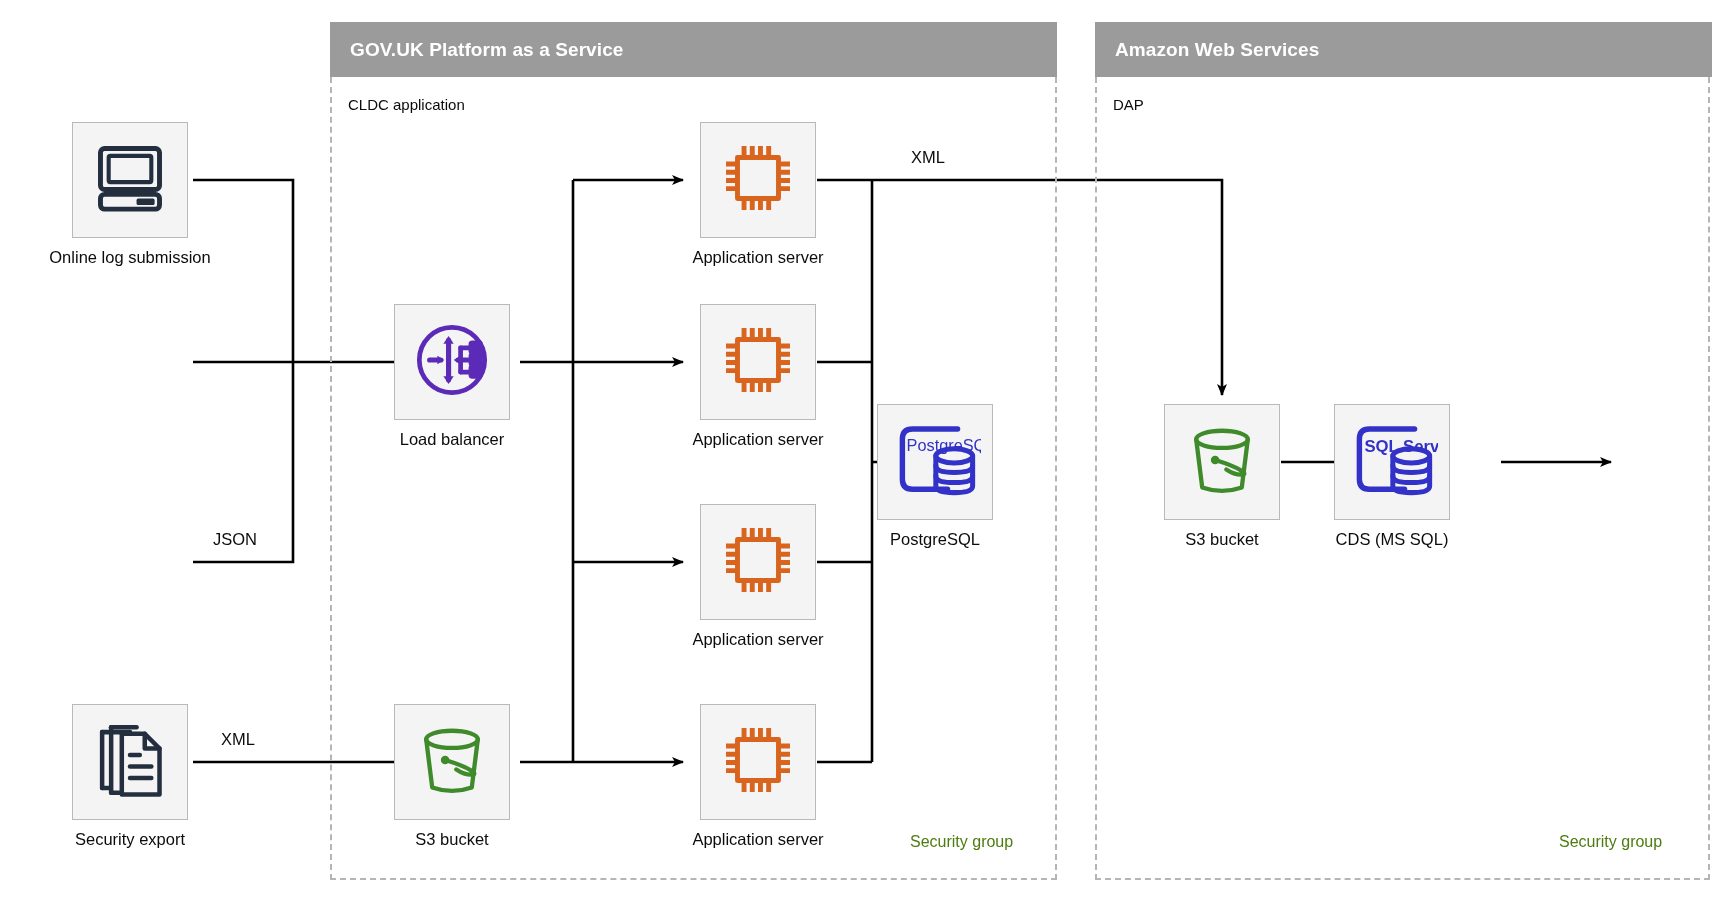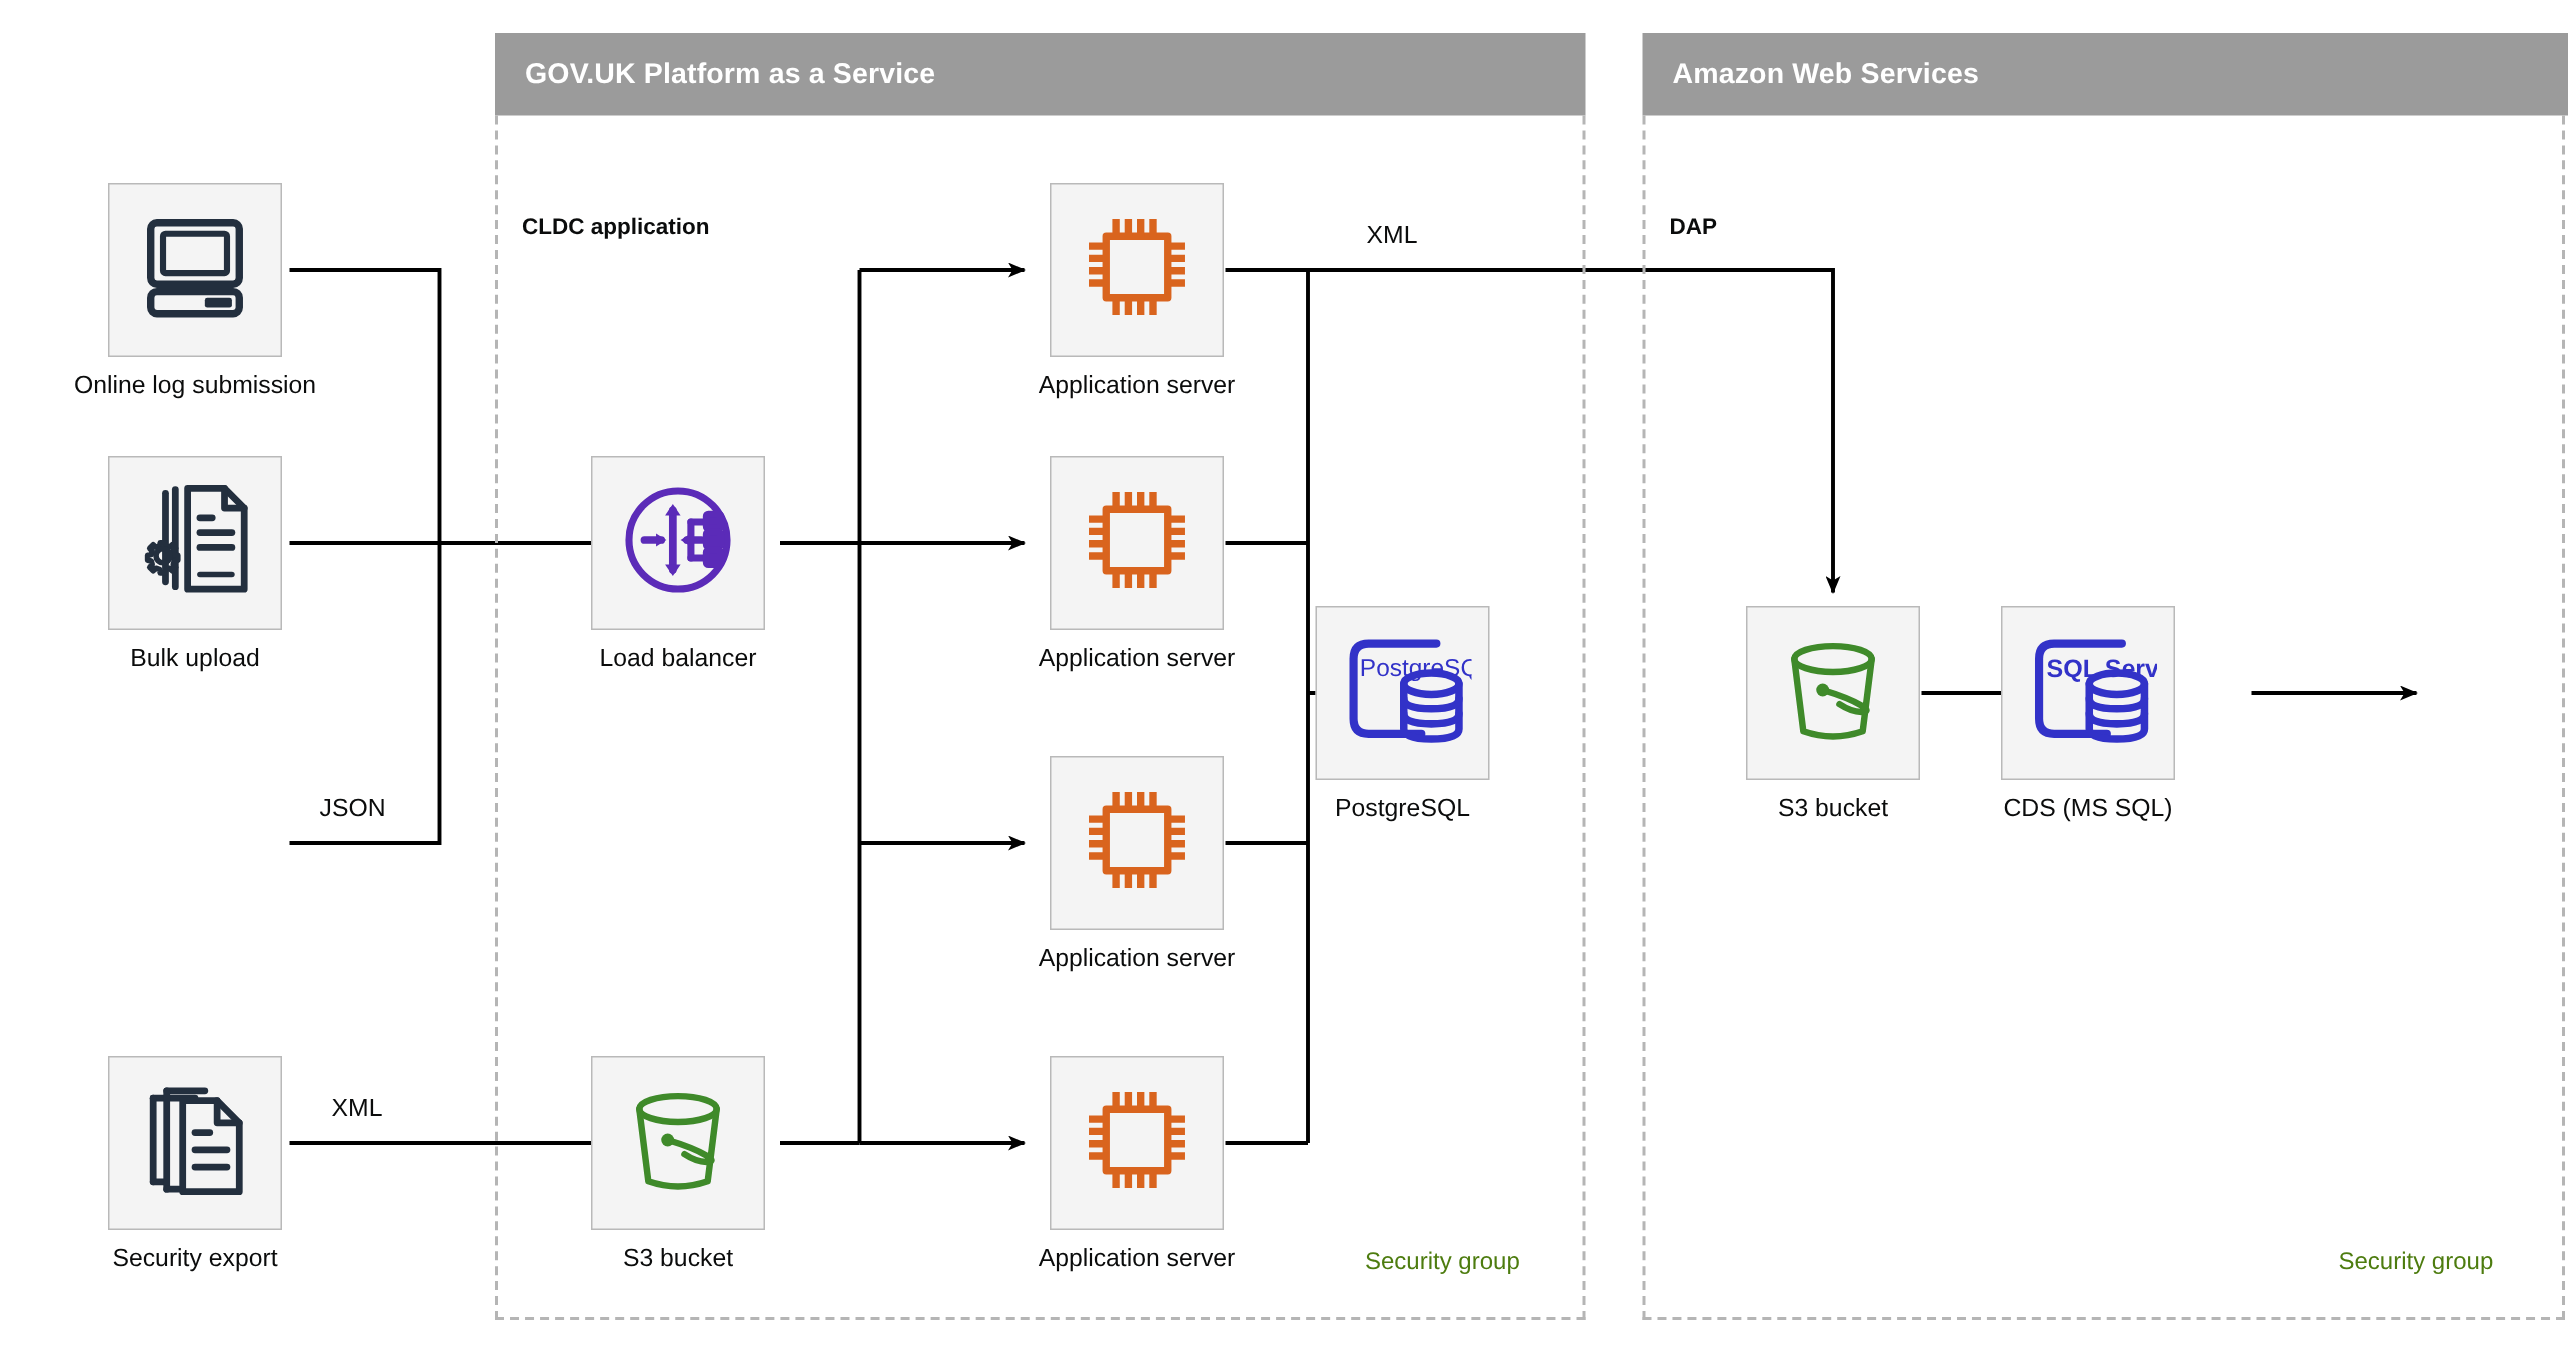--- a/index.html
+++ b/index.html
@@ -9,21 +9,21 @@
   
   .cloud-header{
     position:absolute;background:#9b9b9b;color:#ffffff;
     font-weight:bold;font-size:19px;letter-spacing:.1px;
     display:flex;align-items:center;padding-left:20px;box-sizing:border-box;
   }
   .cloud-body{
     position:absolute;border:2px dashed #b5b5b5;border-top:none;box-sizing:border-box;background:transparent;
   }
   .group-label{
-    position:absolute;font-weight:bold;font-size:15px;color:#0b0c0c;margin-top:47px;
+    position:absolute;font-weight:normal;font-size:15px;color:#0b0c0c;
   }
   .sec-group{
     position:absolute;font-size:16px;color:#4d7c0f;
   }
 
   
   .node{position:absolute;}
   .tile{
     width:116px;height:116px;background:#f4f4f4;border:1.5px solid #b9b9b9;
     box-sizing:border-box;display:flex;align-items:center;justify-content:center;
@@ -106,41 +106,20 @@
           <rect x="14" y="14" width="72" height="50" rx="5"></rect>
           <rect x="24" y="23" width="52" height="32" rx="2" stroke-width="5"></rect>
           <rect x="14" y="70" width="72" height="18" rx="5"></rect>
           <rect x="58" y="75" width="22" height="8" rx="2" fill="#232f3e" stroke="none"></rect>
         </svg>
       </span>
     </div>
     <div class="caption">Online log submission</div>
   </div>
 
-  <div class="node" style="left:72px;top:304px;">
-    <div class="tile">
-      <span>
-        <svg width="82" height="82" viewBox="0 0 100 100" fill="none" stroke="#232f3e" stroke-width="5.5" stroke-linejoin="round" stroke-linecap="round">
-          <path d="M26 12 L26 84"></path>
-          <path d="M34 9 L34 88"></path>
-          <path d="M44 8 L74 8 L90 24 L90 90 L44 90 Z"></path>
-          <path d="M74 8 L74 24 L90 24"></path>
-          <path d="M54 32 L64 32"></path>
-          <path d="M54 44 L80 44"></path>
-          <path d="M54 56 L80 56"></path>
-          <path d="M54 78 L80 78" stroke-width="4.5"></path>
-          <g transform="translate(30,66) scale(0.92)">
-            <path d="M0,-16 L5,-14.5 L9,-18 L14,-13 L10.5,-9 L12,-4 L17,-3 L17,4 L12,5 L10.5,10 L14,14 L9,19 L5,15.5 L0,17 L-1,22 L-8,22 L-9,17 L-14,15.5 L-18,19 L-23,14 L-19.5,10 L-21,5 L-26,4 L-26,-3 L-21,-4 L-19.5,-9 L-23,-13 L-18,-18 L-14,-14.5 L-9,-16 L-8,-21 L-1,-21 Z" transform="translate(-4,-2) scale(0.62)" stroke-width="8"></path>
-            <circle cx="-6.5" cy="-3.5" r="6.2" stroke-width="5"></circle>
-          </g>
-        </svg>
-      </span>
-    </div>
-    <div class="caption">Bulk upload</div>
-  </div>
 
 
   <div class="node" style="left:72px;top:704px;">
     <div class="tile">
       <span>
         <svg width="82" height="82" viewBox="0 0 100 100" fill="none" stroke="#232f3e" stroke-width="5.5" stroke-linejoin="round" stroke-linecap="round">
           <path d="M16 16 L50 16"></path>
           <path d="M16 16 L16 84"></path>
           <path d="M16 84 L26 84"></path>
           <path d="M27 10 L58 10"></path>

